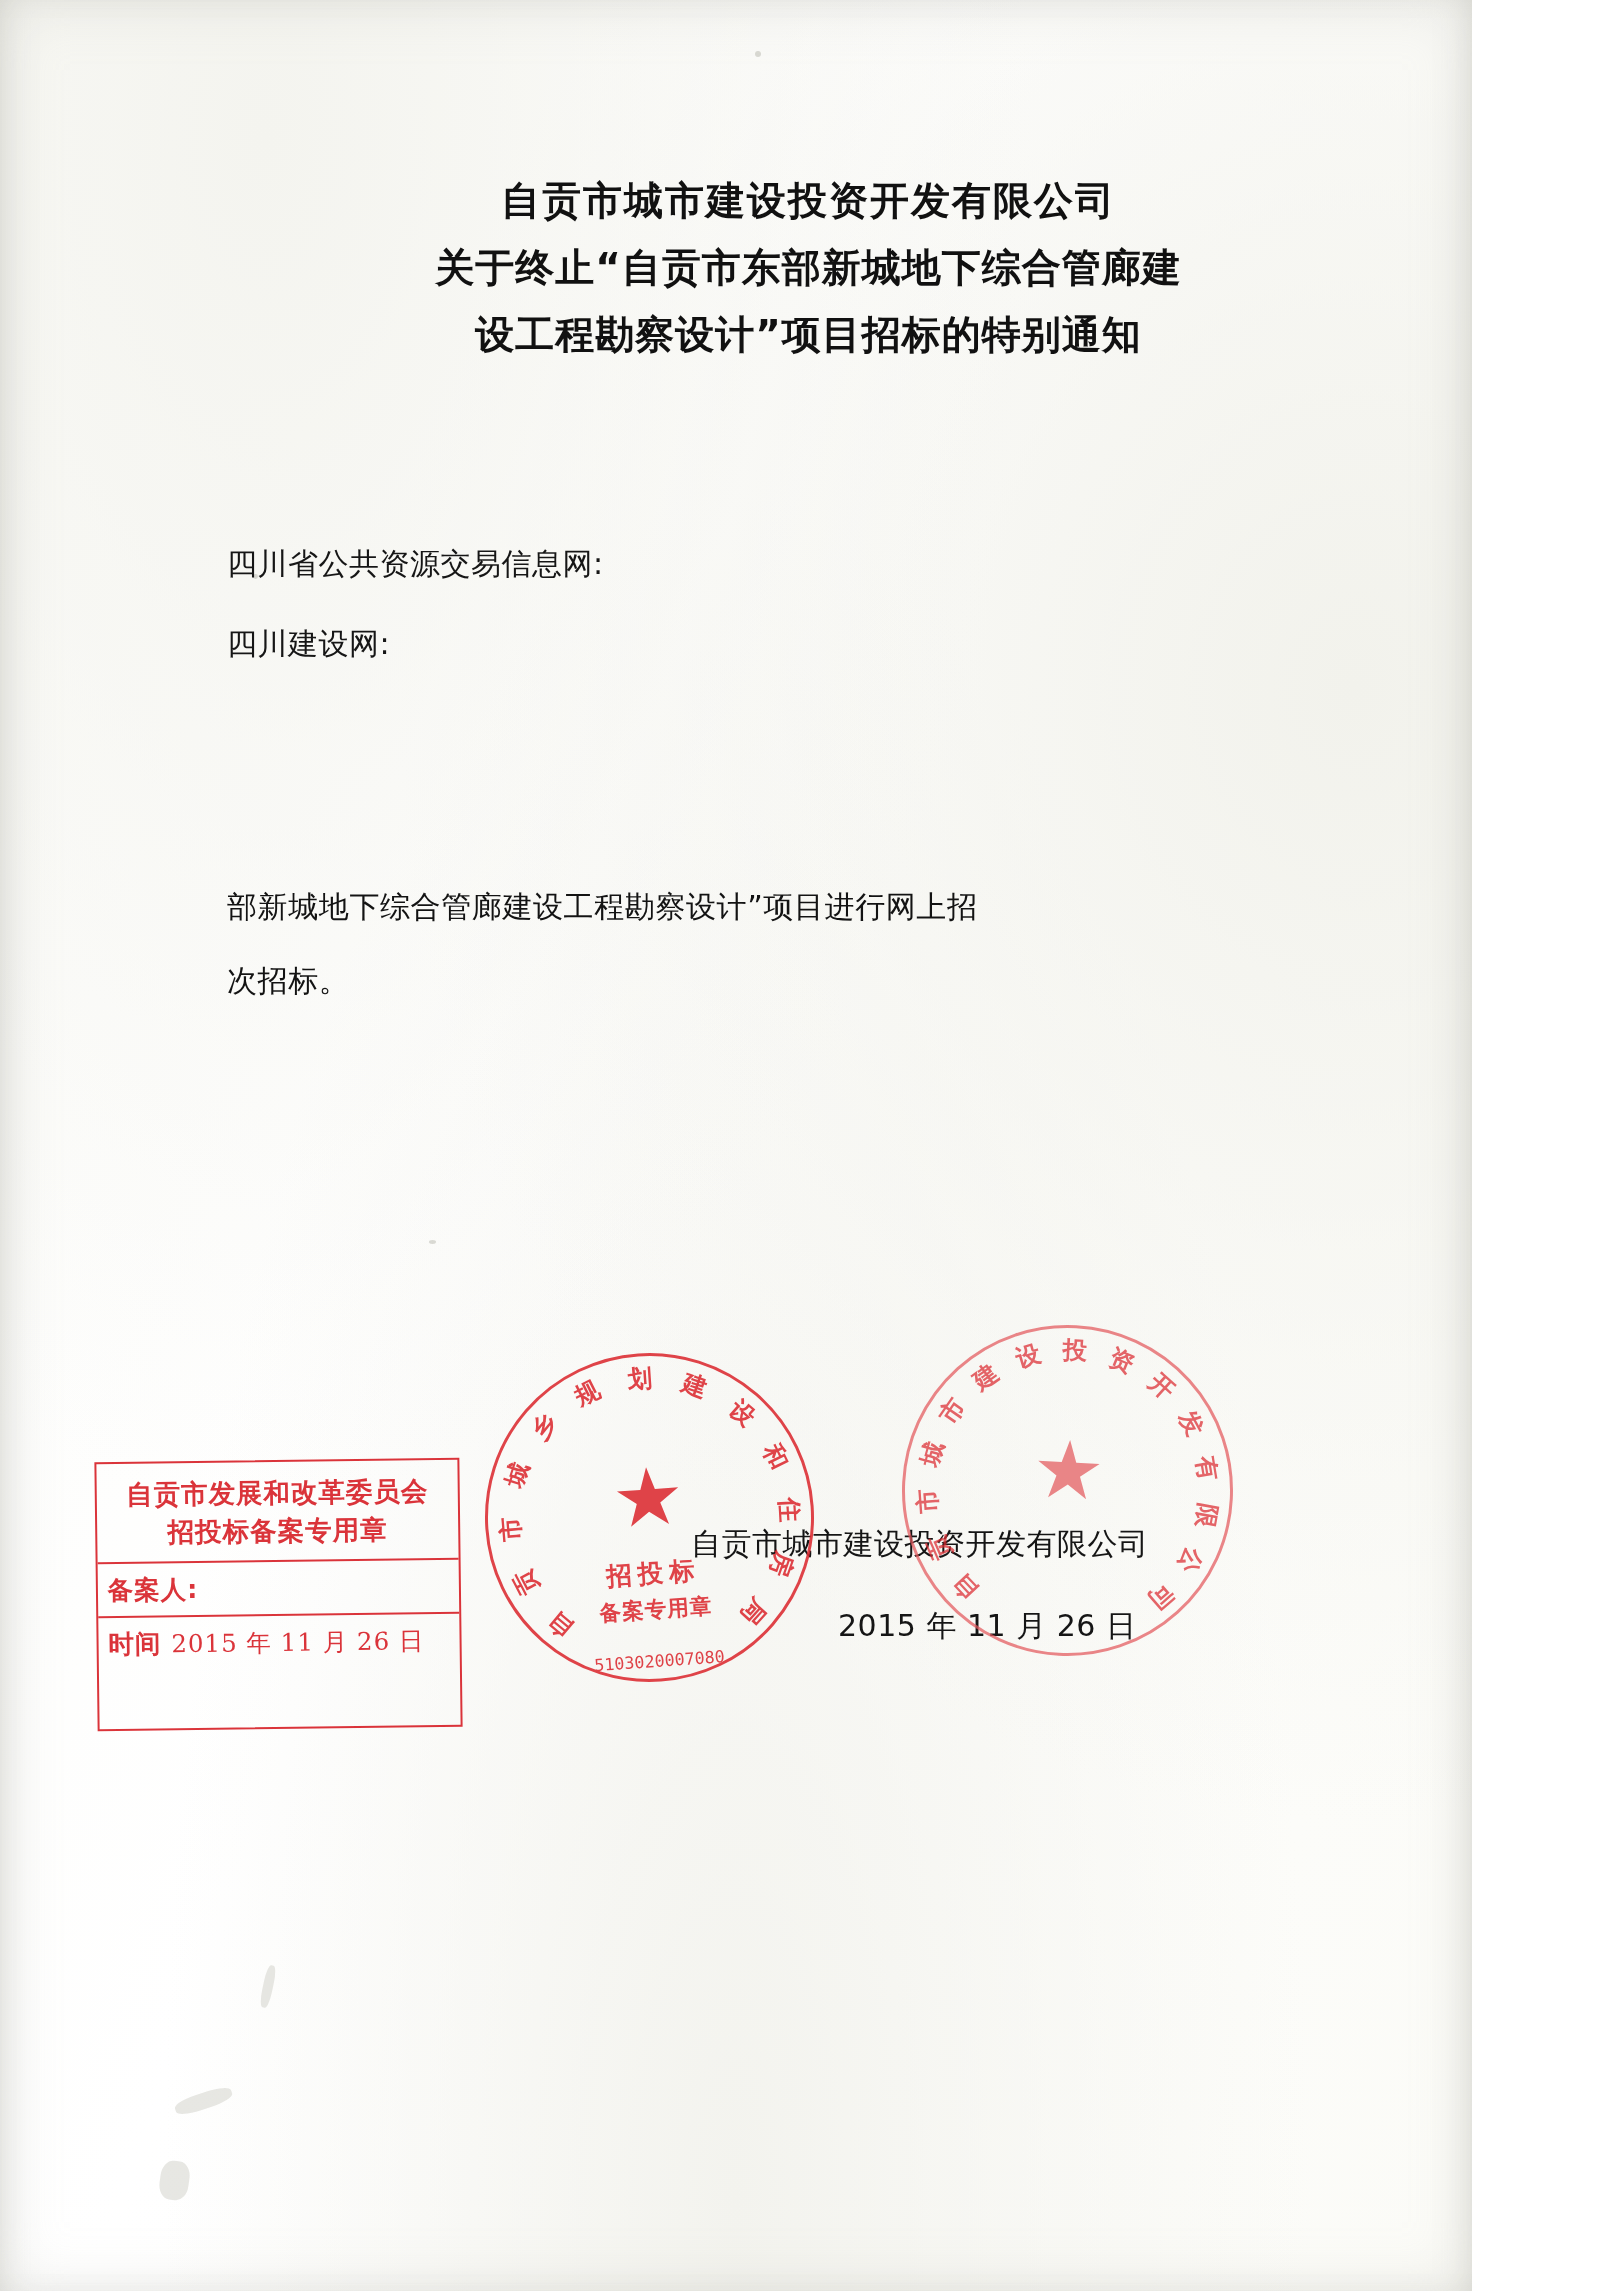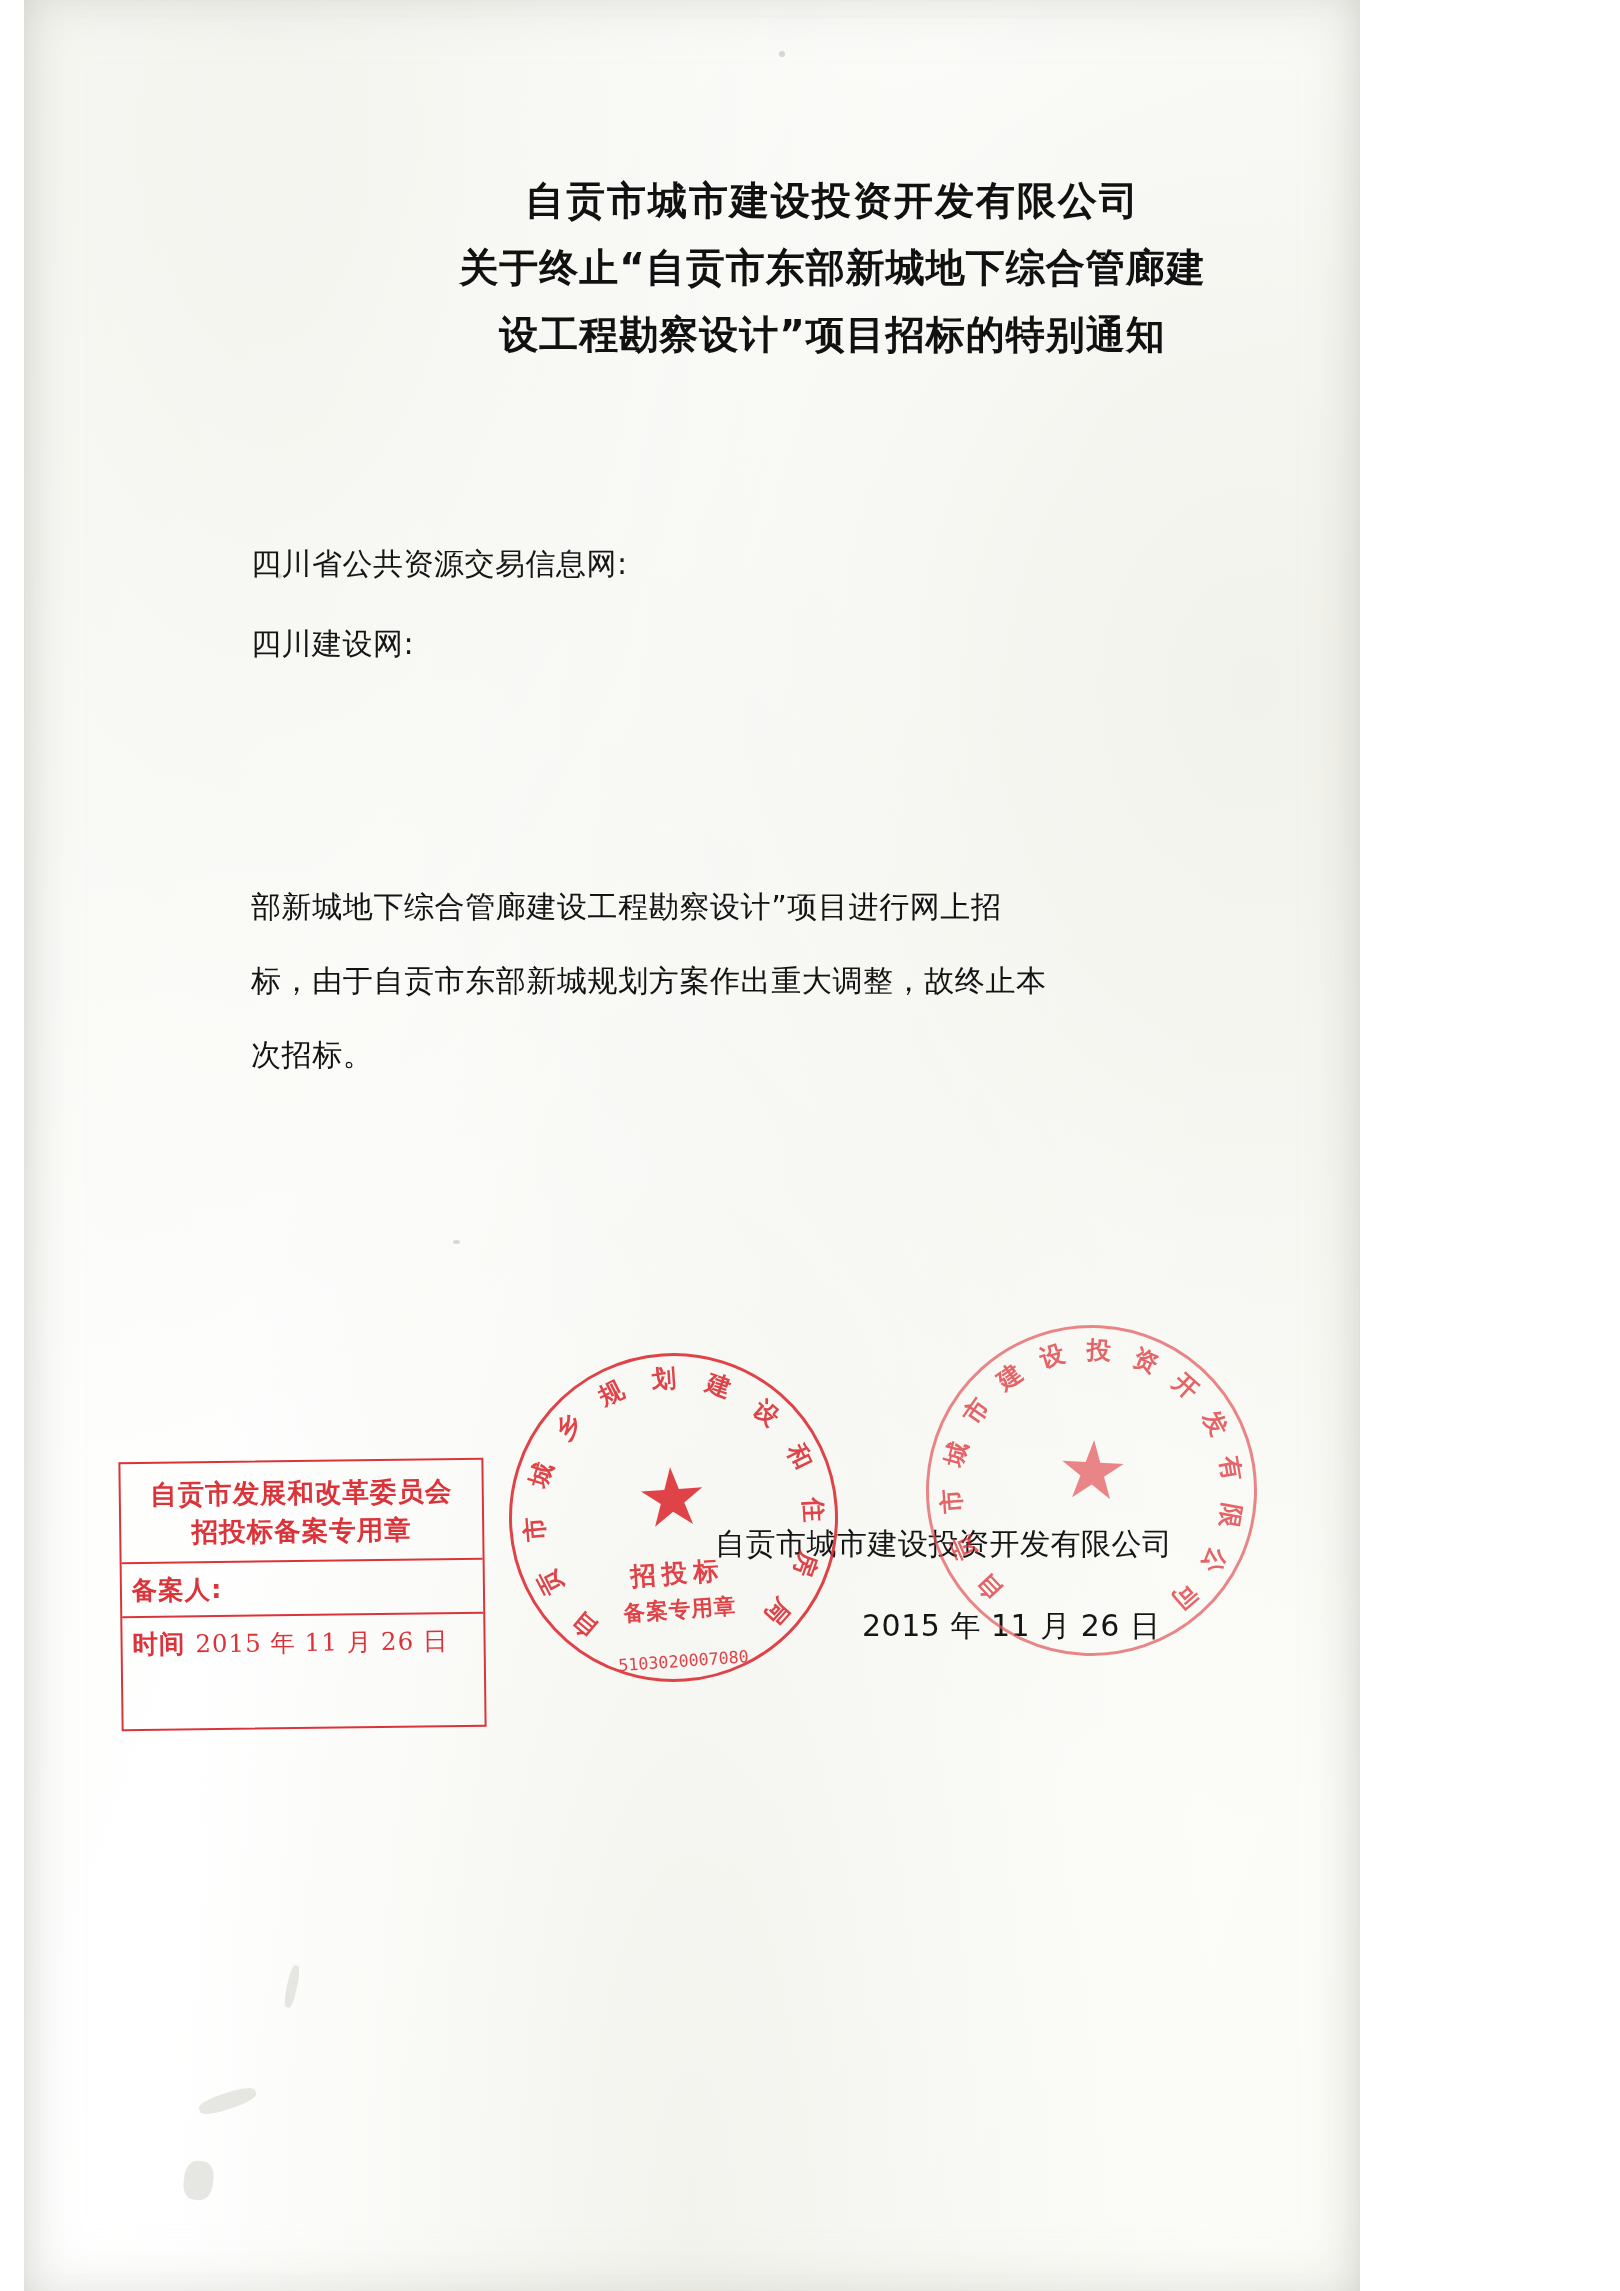--- a/index.html
+++ b/index.html
@@ -5,25 +5,24 @@
   html, body {
     margin: 0;
     padding: 0;
     background: #ffffff;
   }
   body {
     font-family: "DejaVu Sans", "Liberation Sans", sans-serif;
   }
   .page {
     position: relative;
-    width: 1336px;
+    width: 1472px;
     height: 2292px;
     background: #fdfdfb;
     overflow: hidden;
-    margin-left: 24px;
   }
   
   .paper-tone {
     position: absolute;
     inset: 0;
     background:
       radial-gradient(ellipse at 18% 6%, #f4f4ef 0%, rgba(255,255,255,0) 45%),
       radial-gradient(ellipse at 92% 30%, #f2f2ec 0%, rgba(255,255,255,0) 50%),
       radial-gradient(ellipse at 50% 96%, #f3f3ee 0%, rgba(255,255,255,0) 55%),
       linear-gradient(110deg, #fbfbf8 0%, #ffffff 40%, #fbfbf7 100%);
@@ -257,21 +256,20 @@
     <div class="title-line">设工程勘察设计”项目招标的特别通知</div>
   </div>
 
   <div class="addressees">
     <div class="addressee">四川省公共资源交易信息网:</div>
     <div class="addressee">四川建设网:</div>
   </div>
 
   <div class="body-block">
     <div class="body-line">部新城地下综合管廊建设工程勘察设计”项目进行网上招</div>
-    <div class="body-line">标，由于自贡市东部新城规划方案作出重大调整，故终止本</div>
     <div class="body-line">次招标。</div>
   </div>
 
   <div class="signature">
     <div class="sig-org">自贡市城市建设投资开发有限公司</div>
     <div class="sig-date">2015 年 11 月 26 日</div>
   </div>
 
   <div class="stamp-rect">
     <div class="sr-head">

